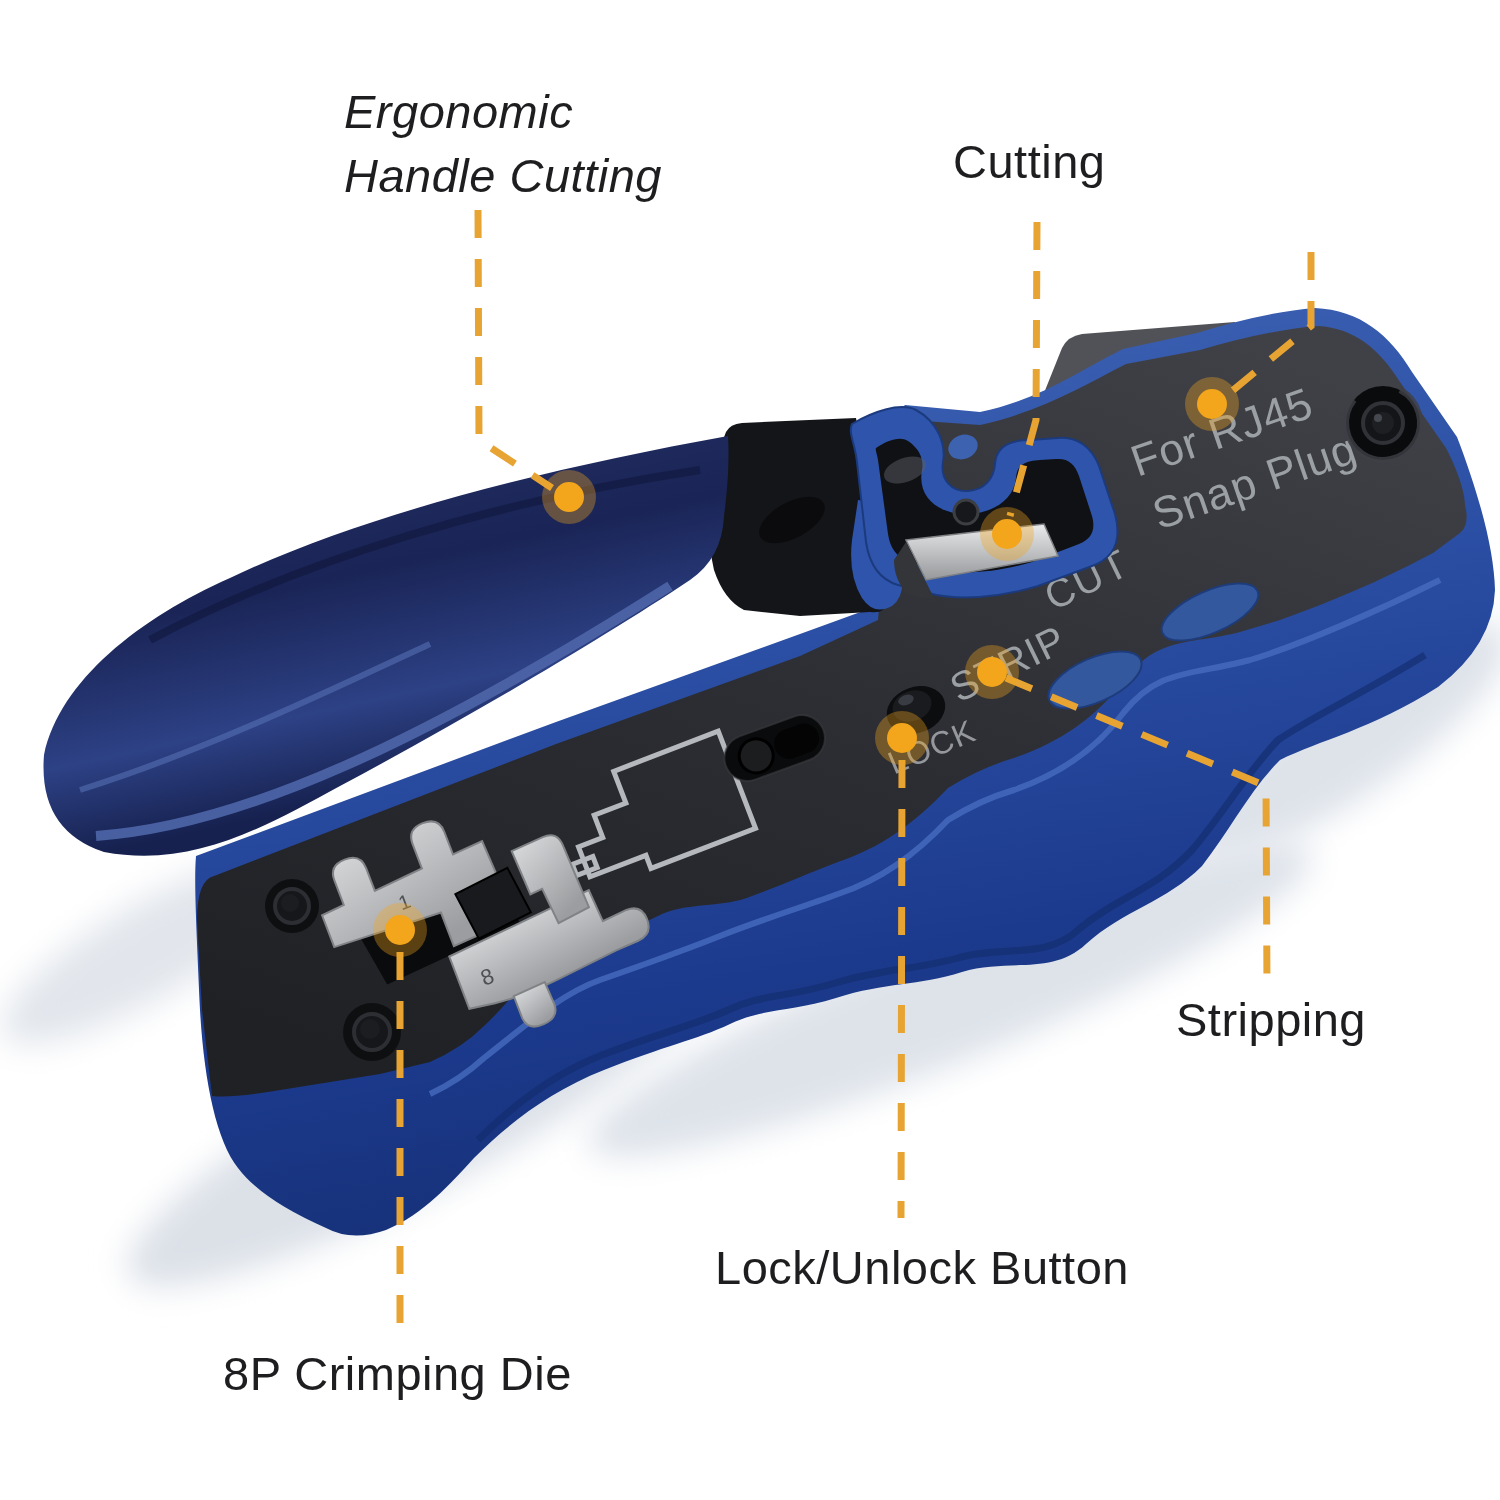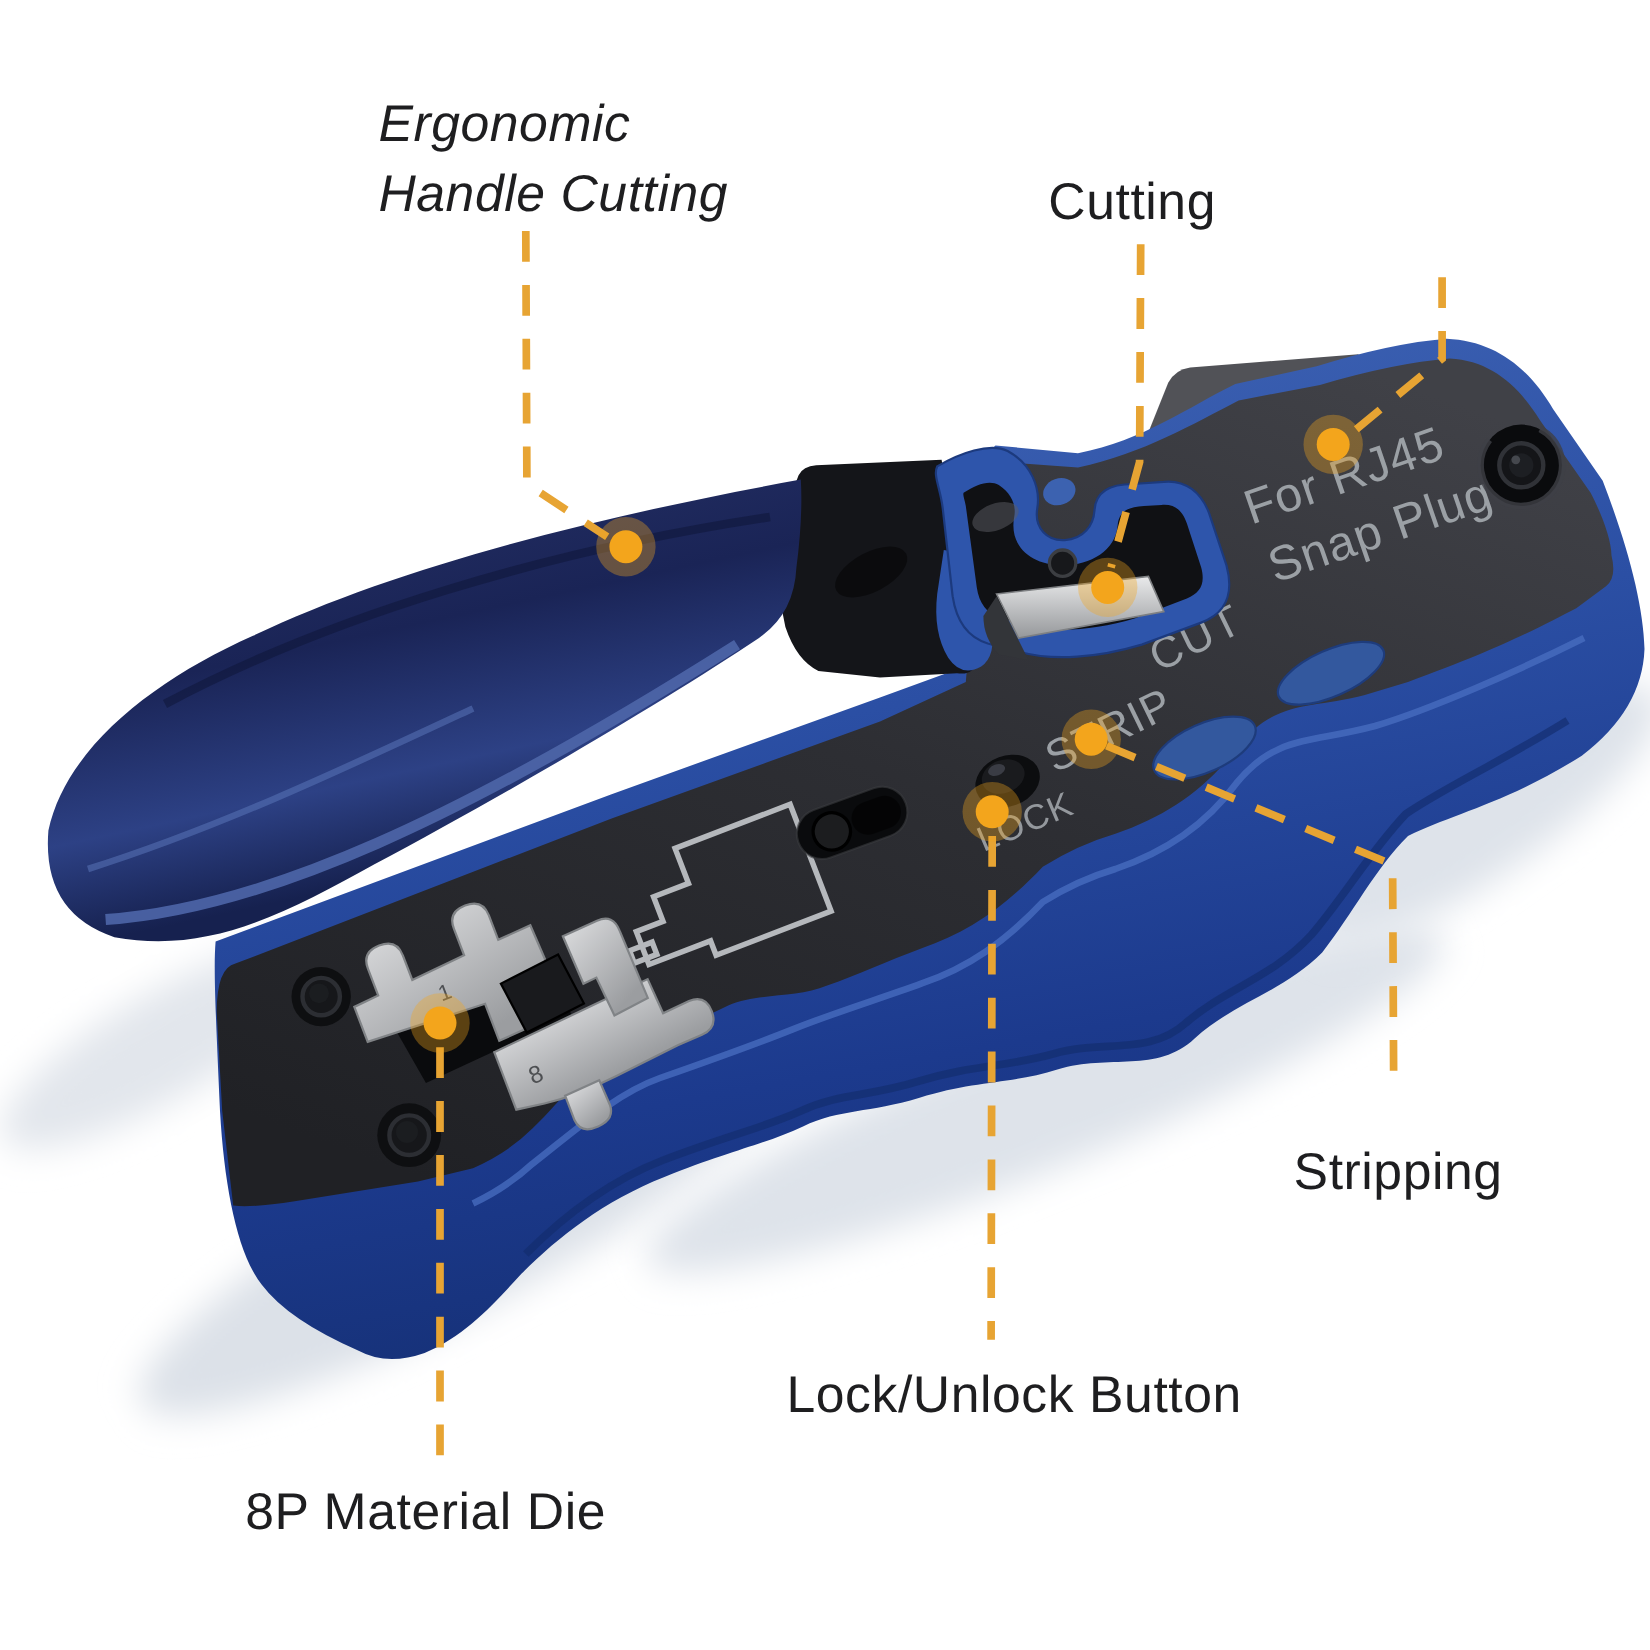--- a/index.html
+++ b/index.html
@@ -224,25 +224,25 @@
           <circle cx="400" cy="930" r="27" fill="#F3A51C" opacity="0.35"></circle>
           <circle cx="400" cy="930" r="15" fill="#F3A51C"></circle>
         </g>
   </g>
 </svg>
 
 <div class="lbl" style="left:344px;top:80px;font-style:italic;">
   <span>Ergonomic</span><br>
   <span>Handle Cutting</span>
 </div>
-<div class="lbl" style="left:953px;top:130px;margin-top:21px;">
+<div class="lbl" style="left:953px;top:130px;">
   <span>Cutting</span>
 </div>
-<div class="lbl" style="left:1176px;top:1033px;text-align:center;">
+<div class="lbl" style="left:1176px;top:988px;text-align:center;">
   <span>Stripping</span>
 </div>
 <div class="lbl" style="left:715px;top:1236px;">
   <span>Lock/Unlock Button</span>
 </div>
 <div class="lbl" style="left:223px;top:1342px;">
-  <span>8P Material Die</span>
+  <span>8P Crimping Die</span>
 </div>
 </div>
 
 </body></html>

